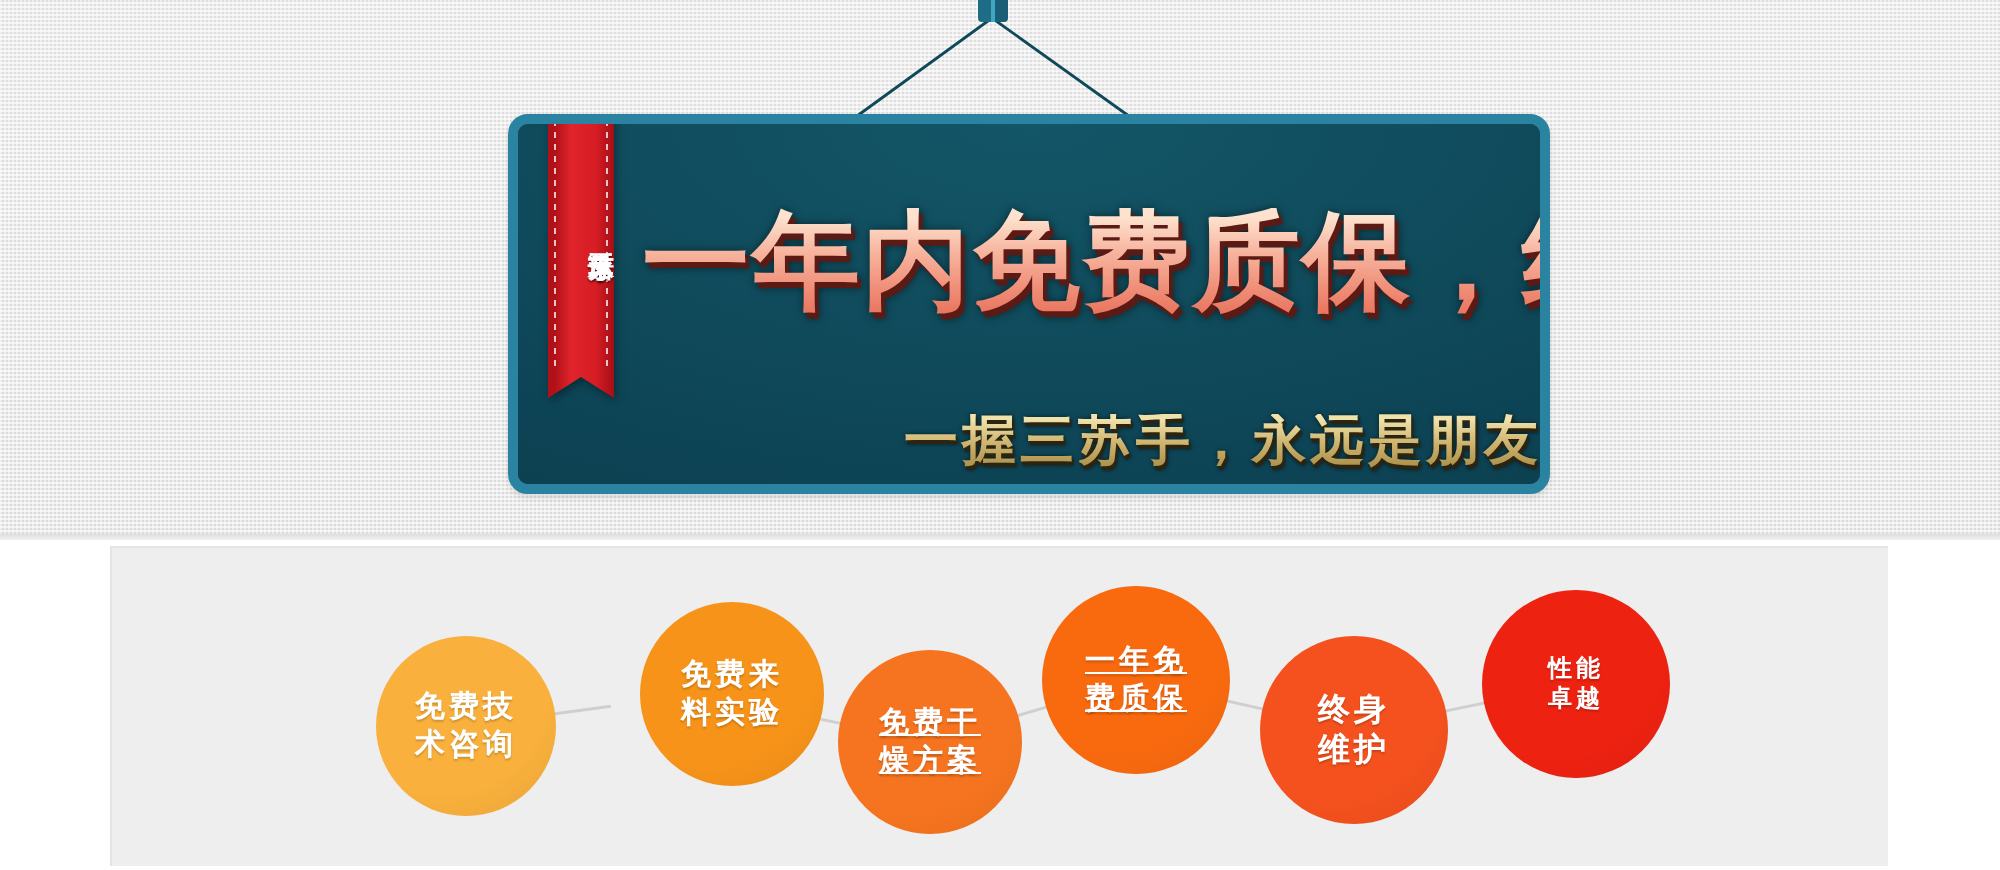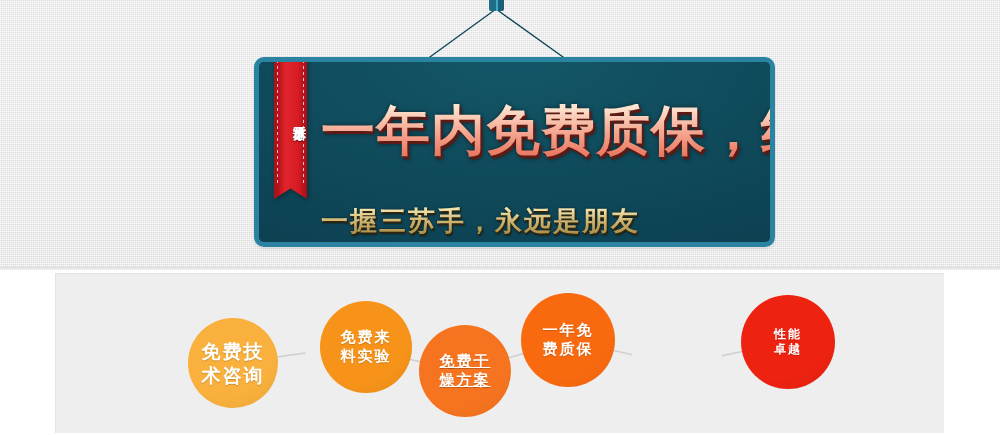--- a/index.html
+++ b/index.html
@@ -86,21 +86,21 @@
     letter-spacing:1px;
     color:#f4a08f;
     background:linear-gradient(#fde3cf 8%,#f7b39d 42%,#ef8a74 78%,#e8735c 100%);
     -webkit-background-clip:text; background-clip:text;
     -webkit-text-fill-color:transparent;
     filter:drop-shadow(2px 3px 0 #5c1a14) drop-shadow(0 0 2px rgba(0,0,0,.5));
     white-space:nowrap;
   }
   .subline {
     position:absolute; left:62px; top:145px; width:450px;
-    text-align:left;
+    text-align:right;
     font-size:27px; font-weight:bold; line-height:1;
     letter-spacing:2px;
     color:#cbb771;
     background:linear-gradient(#efe2ab 10%,#cdb36d 55%,#a98f49 100%);
     -webkit-background-clip:text; background-clip:text;
     -webkit-text-fill-color:transparent;
     filter:drop-shadow(1px 2px 0 #2b2410) drop-shadow(0 0 1px rgba(0,0,0,.6));
     white-space:nowrap;
   }
 
@@ -154,44 +154,50 @@
     <g id="connector-group" stroke="#cfcfcf" stroke-width="1.5" fill="none">
         <line x1="276.6" y1="84.0" x2="305.4" y2="80.1"></line>
         <line x1="394.1" y1="83.2" x2="420.9" y2="88.8"></line>
         <line x1="508.1" y1="85.0" x2="524.0" y2="80.3"></line>
         <line x1="612.8" y1="77.3" x2="632.2" y2="81.7"></line>
         <line x1="722.0" y1="82.7" x2="743.0" y2="78.3"></line>
       </g>
   </svg>
 
   <div class="flow" id="node-layer">
-      <div class="node" style="left: 188px; top: 45px; width: 90px; height: 90px; background: radial-gradient(circle at 38% 30%, rgb(249, 176, 60) 0%, rgb(249, 176, 60) 62%, rgba(0, 0, 0, 0.07) 100%), rgb(249, 176, 60); font-size: 19px;">
+      <div class="node" style="left: 188px; top: 45px; width: 90px; height: 90px; background: radial-gradient(circle at 38% 30%, rgb(249, 176, 60) 0%, rgb(249, 176, 60) 62%, rgba(0, 0, 0, 0.07) 100%), rgb(249, 176, 60); font-size: 15px;">
         <div>
           <span>免费技</span>
           <span>术咨询</span>
         </div>
       </div>
       <div class="node" style="left: 320px; top: 28px; width: 92px; height: 92px; background: radial-gradient(circle at 38% 30%, rgb(247, 147, 25) 0%, rgb(247, 147, 25) 62%, rgba(0, 0, 0, 0.07) 100%), rgb(247, 147, 25); font-size: 15px;">
         <div>
           <span>免费来</span>
           <span>料实验</span>
         </div>
       </div>
       <div class="node" style="left: 419px; top: 52px; width: 92px; height: 92px; background: radial-gradient(circle at 38% 30%, rgb(246, 116, 31) 0%, rgb(246, 116, 31) 62%, rgba(0, 0, 0, 0.07) 100%), rgb(246, 116, 31); font-size: 15px; text-decoration: underline;">
         <div>
           <span>免费干</span>
           <span>燥方案</span>
         </div>
       </div>
-      <div class="node" style="left: 521px; top: 20px; width: 94px; height: 94px; background: radial-gradient(circle at 38% 30%, rgb(249, 106, 15) 0%, rgb(249, 106, 15) 62%, rgba(0, 0, 0, 0.07) 100%), rgb(249, 106, 15); font-size: 15px;">
+      <div class="node" style="left: 521px; top: 20px; width: 94px; height: 94px; background: radial-gradient(circle at 38% 30%, rgb(249, 106, 15) 0%, rgb(249, 106, 15) 62%, rgba(0, 0, 0, 0.07) 100%), rgb(249, 106, 15); font-size: 15px; text-decoration: underline;">
         <div>
           <span>一年免</span>
           <span>费质保</span>
         </div>
       </div>
+      <div class="node" style="left: 630px; top: 45px; width: 94px; height: 94px; background: radial-gradient(circle at 38% 30%, rgb(244, 81, 30) 0%, rgb(244, 81, 30) 62%, rgba(0, 0, 0, 0.07) 100%), rgb(244, 81, 30); font-size: 16px;">
+        <div>
+          <span>终身</span>
+          <span>维护</span>
+        </div>
+      </div>
       <div class="node" style="left: 741px; top: 22px; width: 94px; height: 94px; background: radial-gradient(circle at 38% 30%, rgb(238, 34, 17) 0%, rgb(238, 34, 17) 62%, rgba(0, 0, 0, 0.07) 100%), rgb(238, 34, 17); font-size: 12px;">
         <div>
           <span>性能</span>
           <span>卓越</span>
         </div>
       </div>
     </div>
 
 </div>
 

